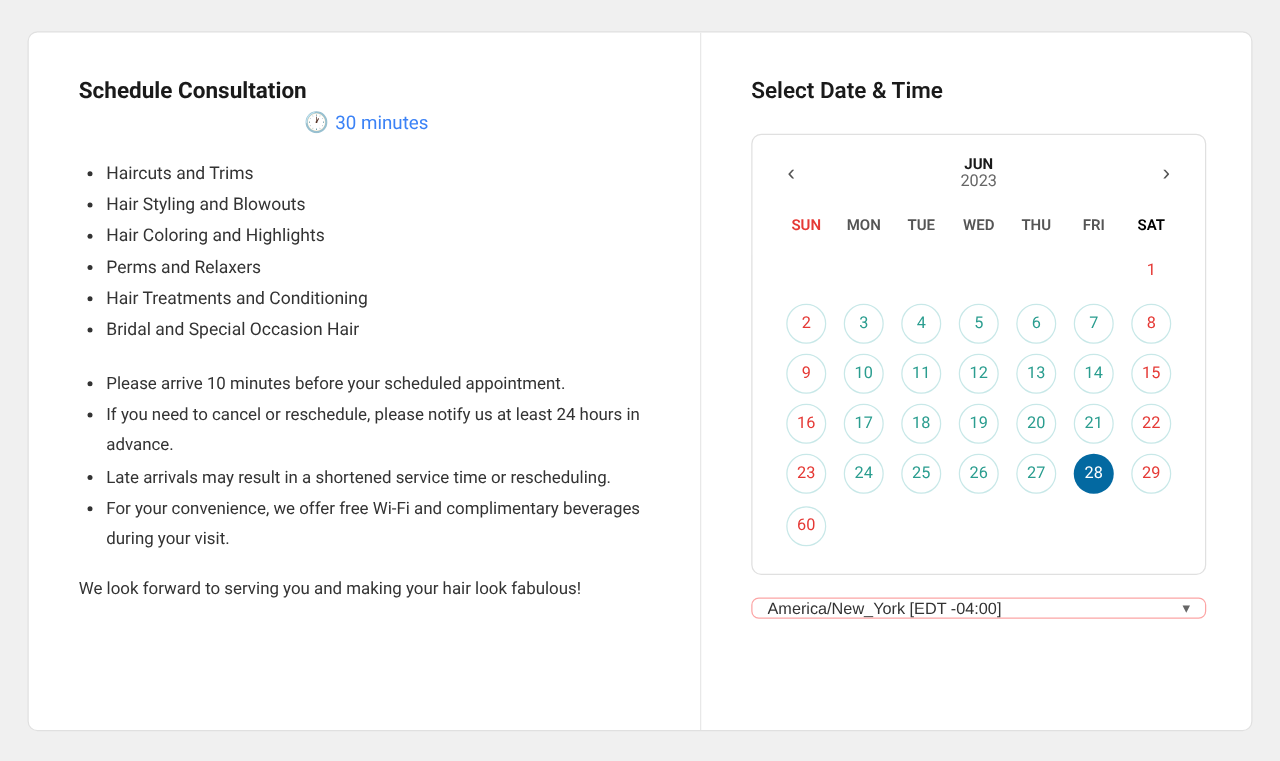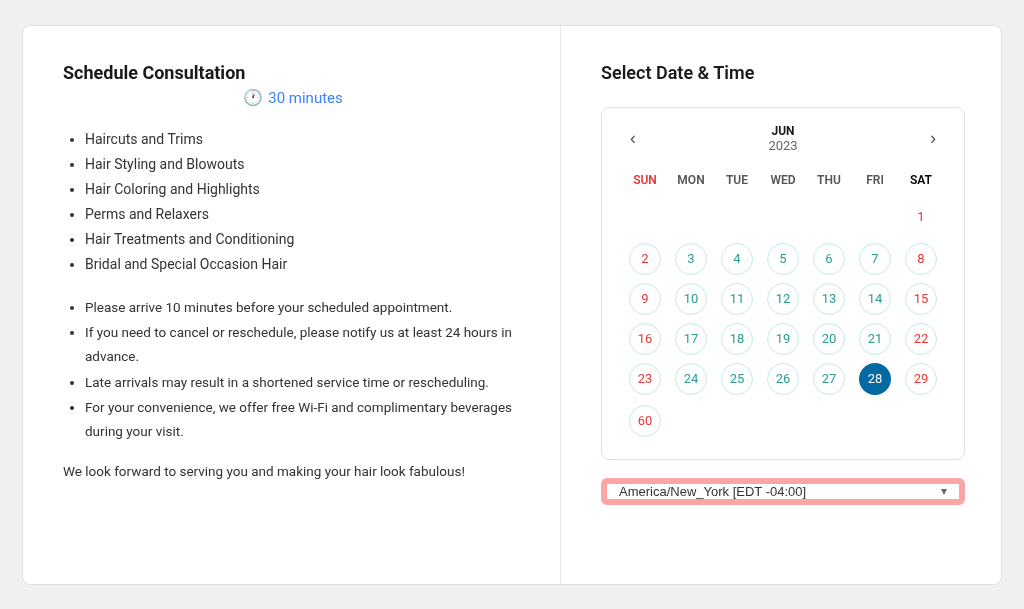--- a/index.html
+++ b/index.html
@@ -184,21 +184,21 @@
       background: #0369a1;
       color: #fff;
       border: none;
     }
     .day-cell.empty { visibility: hidden; }
     .day-cell.sat-color { color: #e53935; }
     .day-cell.sun-color { color: #e53935; }
 
     
     .timezone-select-wrapper {
-      border: 6px solid #fca5a5;
+      border: 1px solid #fca5a5;
       border-radius: 6px;
       padding: 0 12px;
       display: flex;
       align-items: center;
       justify-content: space-between;
       cursor: pointer;
     }
     .timezone-select {
       background: none;
       border: none;

